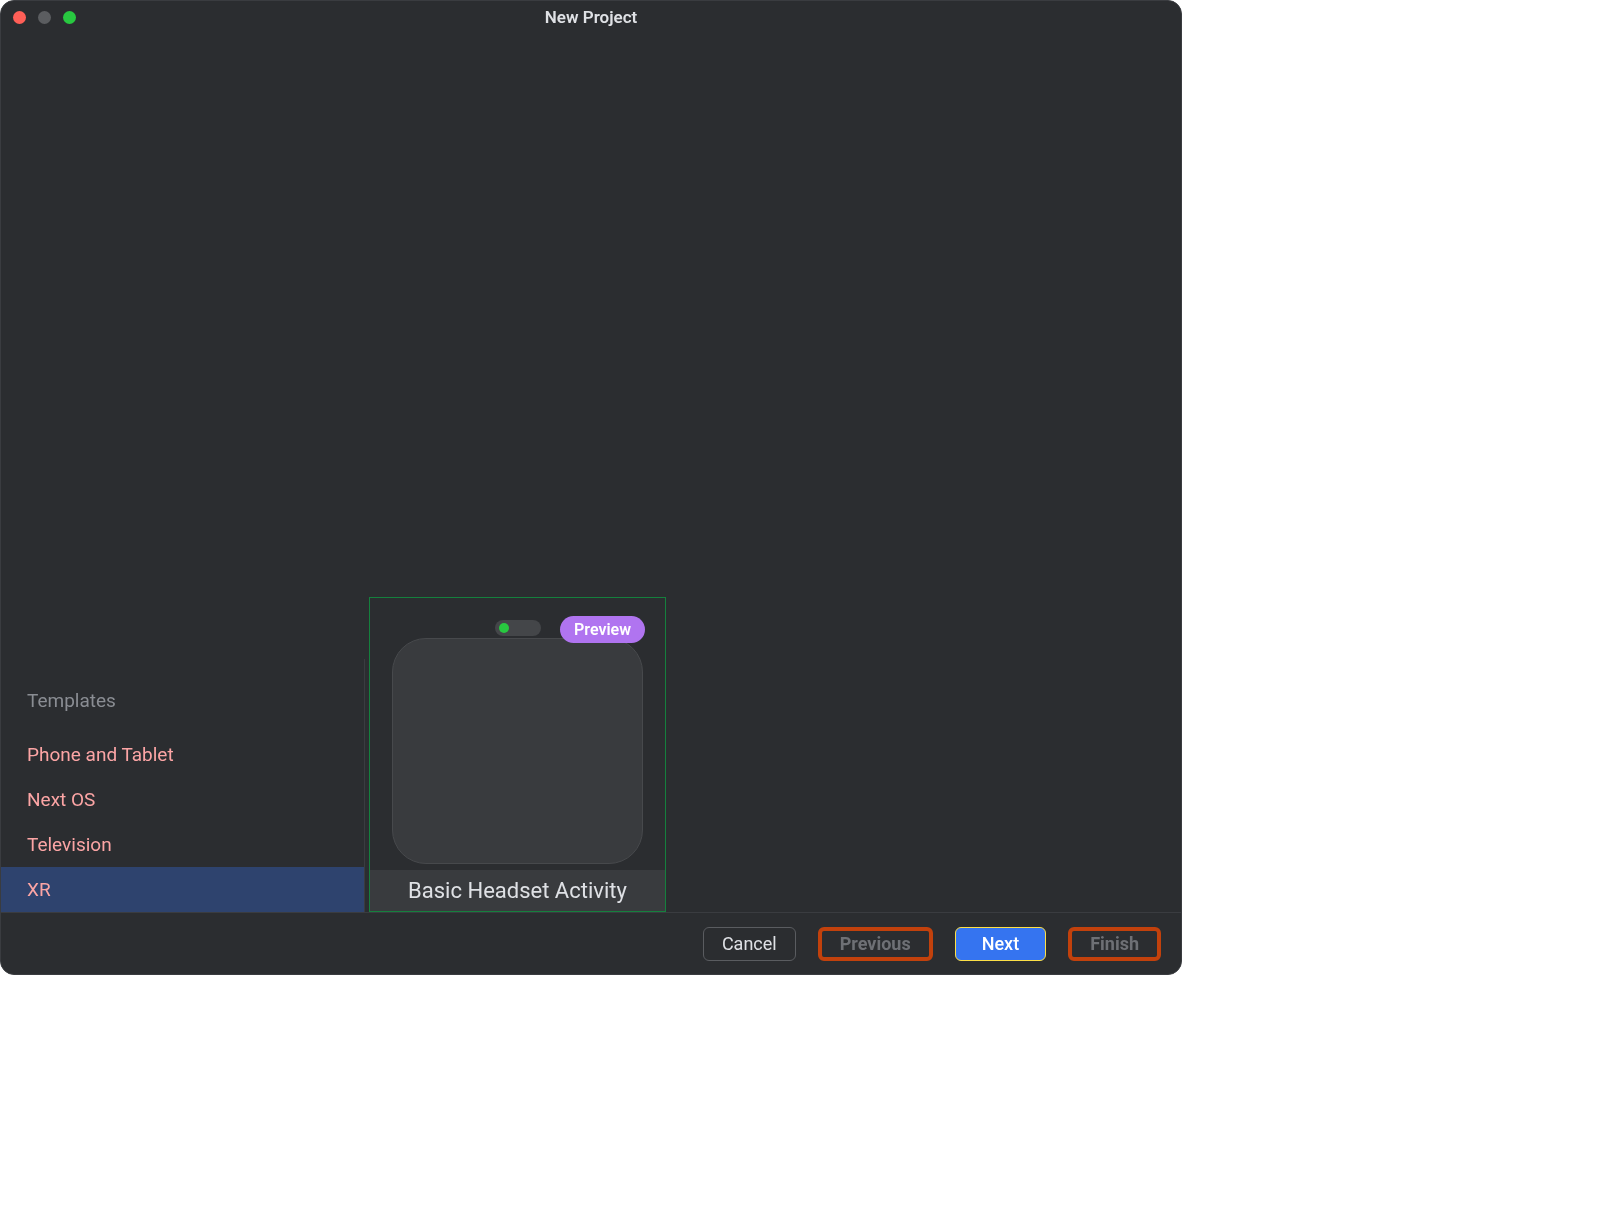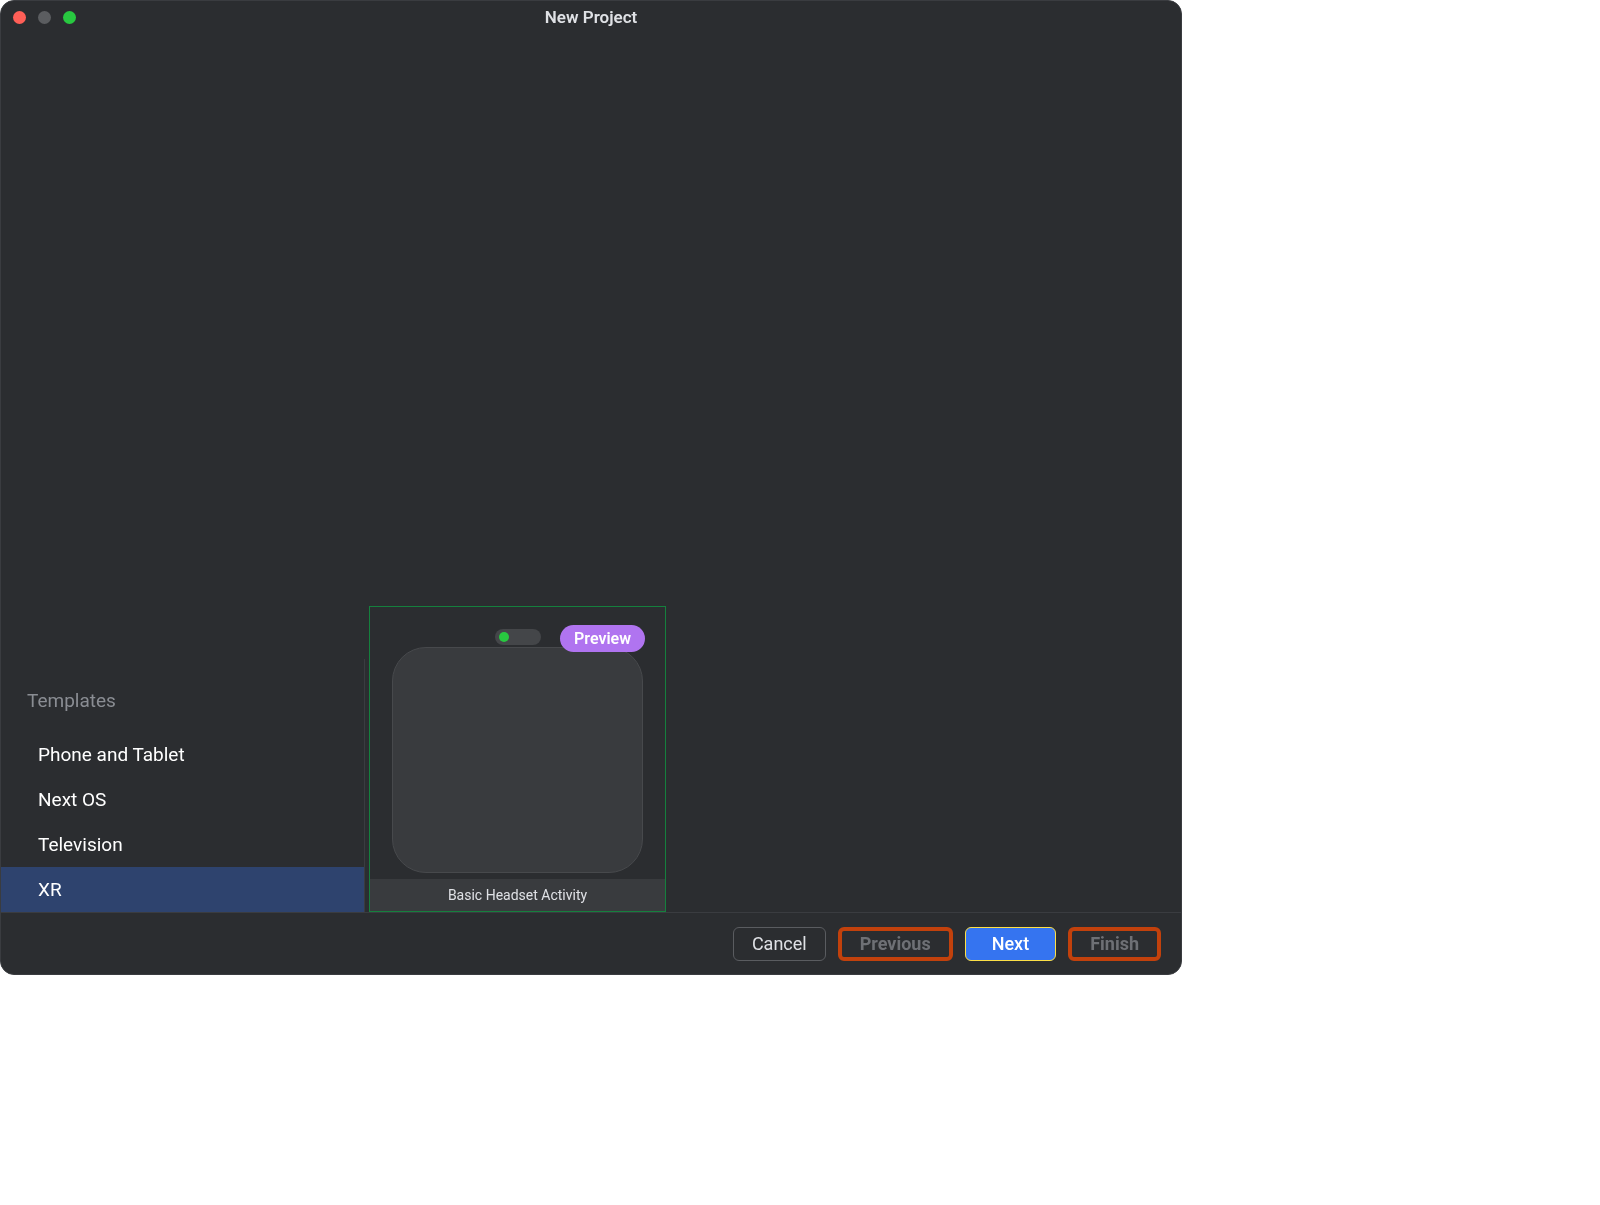--- a/index.html
+++ b/index.html
@@ -73,27 +73,27 @@
       color: #8a8d93;
       padding: 0 26px 20px 26px;
       font-size: 19px;
       font-weight: 400;
     }
     .sidebar-items {
       display: flex;
       flex-direction: column;
     }
     .sidebar-item {
-      padding: 0 37px;
+      padding: 0 26px;
       height: 45px;
       display: flex;
       align-items: center;
       cursor: default;
       font-size: 19px;
-      color: #ffffff;
+      color: #fca5a5;
     }
     .sidebar-item.selected {
       background: #2e436e;
     }
 
     .main {
       flex: 1 1 auto;
       padding-top: 8px;
       padding-left: 4px;
       overflow: auto;
@@ -154,32 +154,32 @@
       background: #393b3e;
       border: 1px solid #47494c;
       border-radius: 34px;
     }
 
     .template-caption {
       background: #393b3e;
       color: #dfe1e5;
       text-align: center;
       padding: 8px 6px;
-      font-size: 14px;
+      font-size: 22px;
     }
 
     
     .footer {
       flex: 0 0 62px;
       border-top: 1px solid #3a3c40;
       display: flex;
       align-items: center;
       justify-content: flex-end;
       padding-right: 20px;
-      gap: 12px;
+      gap: 22px;
     }
     .btn {
       height: 34px;
       padding: 0 18px;
       border-radius: 6px;
       font-size: 18px;
       display: inline-flex;
       align-items: center;
       justify-content: center;
       cursor: default;

